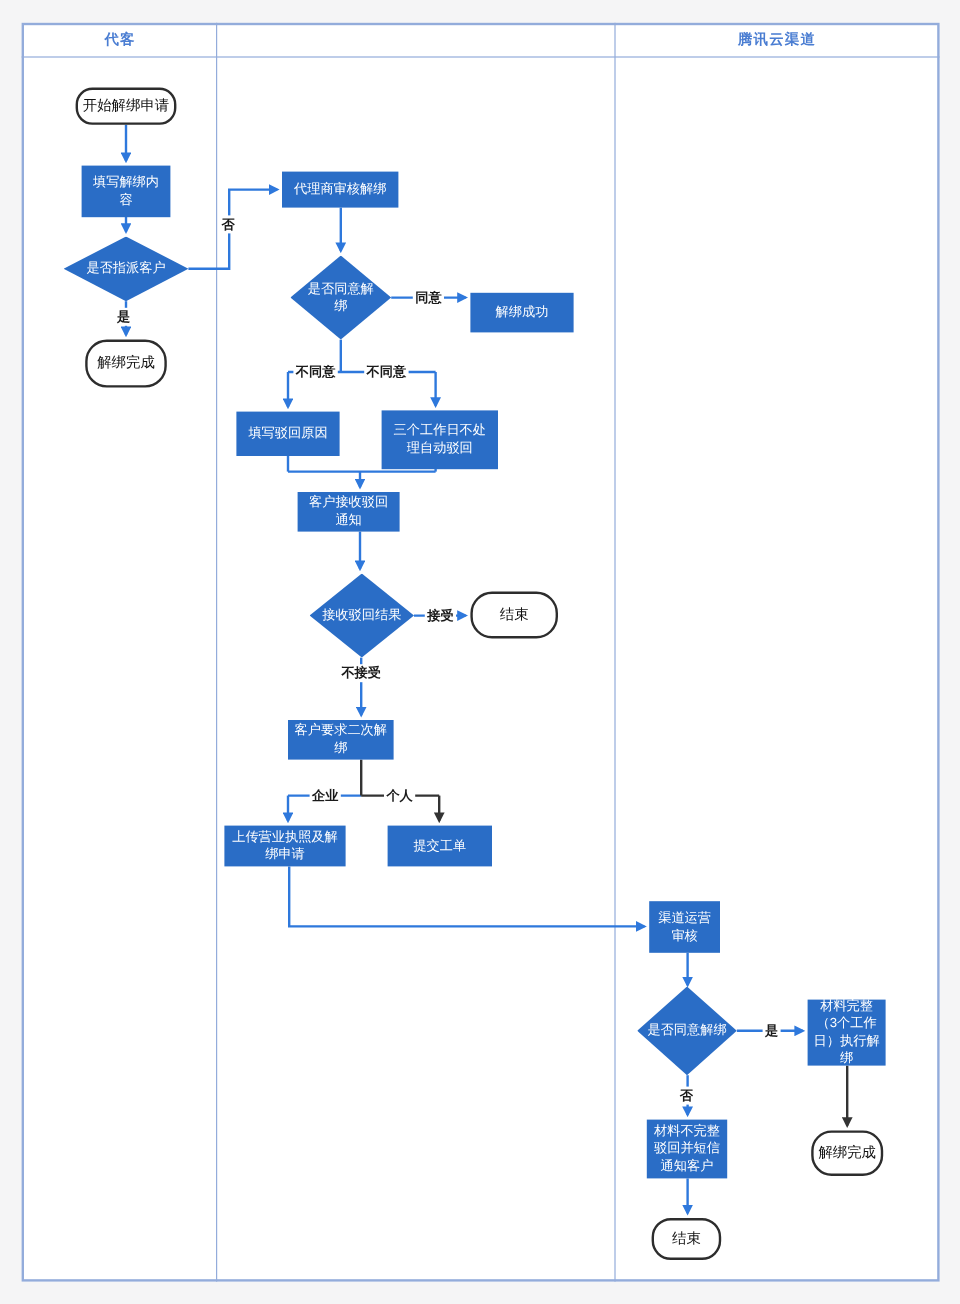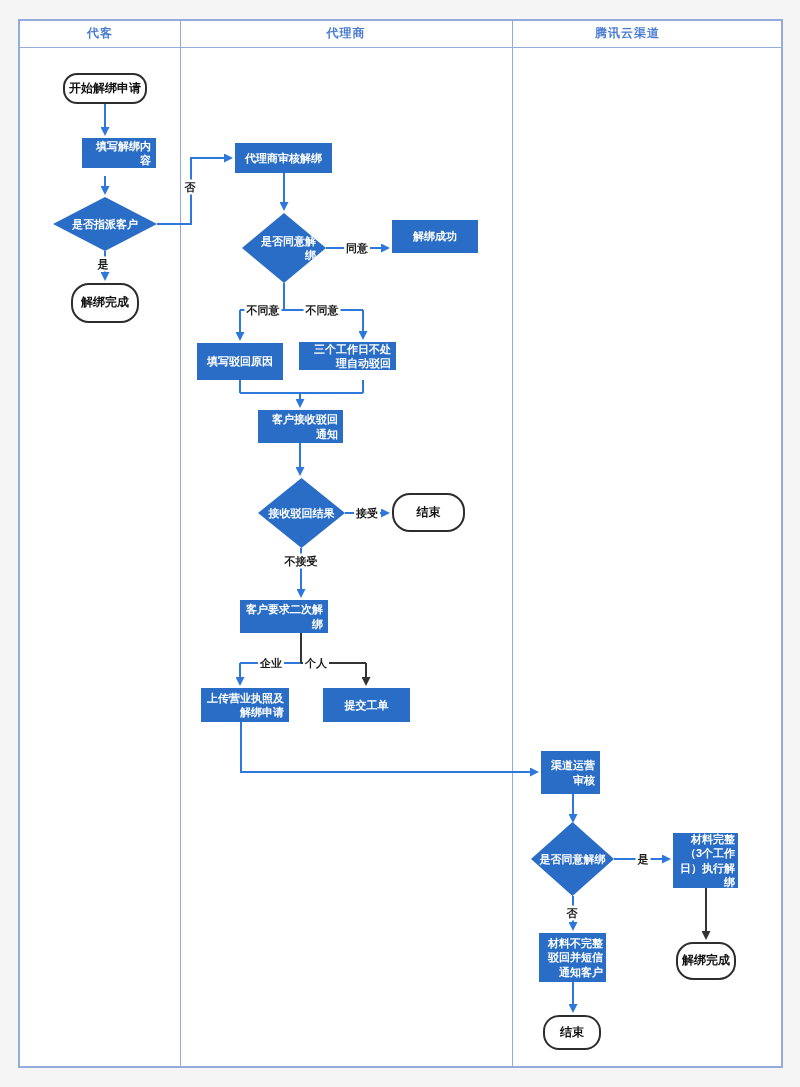--- a/index.html
+++ b/index.html
@@ -25,21 +25,21 @@
   }
   .lane-vline{position:absolute;top:19px;height:1049px;width:1px;background:var(--lane-border);}
   .header-hline{position:absolute;left:18px;top:47px;width:765px;height:1px;background:var(--lane-border);}
   .lane-title{
     position:absolute;top:19px;height:28px;display:flex;align-items:center;justify-content:center;
     color:var(--header-text);font-size:12px;font-weight:600;letter-spacing:1px;
   }
   svg.edges{position:absolute;left:0;top:0;pointer-events:none;}
   .node{
     position:absolute;display:flex;align-items:center;justify-content:center;
-    text-align:right;font-weight:700;line-height:1.3;
+    text-align:center;font-weight:400;line-height:1.3;
   }
   .node-rect{background:var(--blue);color:#ffffff;font-size:11px;padding:2px 5px;}
   .node-diamond{
     background:var(--blue);color:#ffffff;font-size:11px;
     clip-path:polygon(50% 0,100% 50%,50% 100%,0 50%);padding:0 10px;
   }
   .node-term{
     background:#ffffff;border:2px solid #2d2d2d;color:#111111;
     font-size:12px;border-radius:16px;
   }
@@ -54,22 +54,21 @@
 <body>
 
 <div class="stage">
 
   <div class="canvas"></div>
   <div class="lane-vline" style="left:180px;"></div>
   <div class="lane-vline" style="left:512px;"></div>
   <div class="header-hline"></div>
 
   <div class="lane-title" style="left:20px;width:160px;">代客</div>
-  <div class="lane-title" style="left:180px;width:332px;">代理商</div>
-  <div class="lane-title" style="left:492px;width:271px;text-align:right;">腾讯云渠道</div>
+  <div class="lane-title" style="left:512px;width:271px;text-align:right;">腾讯云渠道</div>
 
   <svg class="edges" width="800" height="1087" viewBox="0 0 800 1087">
     <defs>
       <marker id="ab" markerUnits="userSpaceOnUse" markerWidth="9" markerHeight="9" refX="7" refY="4.5" orient="auto">
         <path d="M0,0 L9,4.5 L0,9 Z" fill="#2e78dc"></path>
       </marker>
       <marker id="ak" markerUnits="userSpaceOnUse" markerWidth="9" markerHeight="9" refX="7" refY="4.5" orient="auto">
         <path d="M0,0 L9,4.5 L0,9 Z" fill="#333333"></path>
       </marker>
     </defs>
@@ -101,48 +100,48 @@
     </g>
     <g stroke="#333333" stroke-width="2" fill="none">
       <path d="M301,633 V663"></path>
       <path d="M301,663 H366"></path>
       <path d="M366,663 V684" marker-end="url(#ak)"></path>
       <path d="M706,888 V938" marker-end="url(#ak)"></path>
     </g>
   </svg>
 
   <div class="node node-term" style="left:63px;top:73px;width:84px;height:31px;border-radius:14px;">开始解绑申请</div>
-  <div class="node node-rect" style="left:68px;top:138px;width:74px;height:30px;margin-left:14px;">填写解绑内容</div>
+  <div class="node node-rect" style="left:68px;top:138px;width:74px;height:43px;">填写解绑内容</div>
   <div class="node node-diamond" style="left:53px;top:197px;width:104px;height:54px;">是否指派客户</div>
   <div class="node node-term" style="left:71px;top:283px;width:68px;height:40px;border-radius:18px;">解绑完成</div>
 
   <div class="node node-rect" style="left:235px;top:143px;width:97px;height:30px;">代理商审核解绑</div>
   <div class="node node-diamond" style="left:242px;top:213px;width:84px;height:70px;">是否同意解绑</div>
-  <div class="node node-rect" style="left:392px;top:220px;width:86px;height:33px;">解绑成功</div>
+  <div class="node node-rect" style="left:392px;top:244px;width:86px;height:33px;">解绑成功</div>
   <div class="node node-rect" style="left:197px;top:343px;width:86px;height:37px;">填写驳回原因</div>
-  <div class="node node-rect" style="left:299px;top:342px;width:97px;height:28px;">三个工作日不处理自动驳回</div>
-  <div class="node node-rect" style="left:258px;top:410px;width:85px;height:33px;">客户接收驳回通知</div>
+  <div class="node node-rect" style="left:318px;top:342px;width:97px;height:49px;">三个工作日不处理自动驳回</div>
+  <div class="node node-rect" style="left:248px;top:410px;width:85px;height:33px;">客户接收驳回通知</div>
   <div class="node node-diamond" style="left:258px;top:478px;width:87px;height:70px;padding:0 6px;">接收驳回结果</div>
   <div class="node node-term" style="left:392px;top:493px;width:73px;height:39px;border-radius:18px;">结束</div>
   <div class="node node-rect" style="left:240px;top:600px;width:88px;height:33px;">客户要求二次解绑</div>
-  <div class="node node-rect" style="left:201px;top:688px;width:88px;height:34px;">上传营业执照及解绑申请</div>
+  <div class="node node-rect" style="left:187px;top:688px;width:101px;height:34px;">上传营业执照及解绑申请</div>
   <div class="node node-rect" style="left:323px;top:688px;width:87px;height:34px;">提交工单</div>
 
   <div class="node node-rect" style="left:541px;top:751px;width:59px;height:43px;">渠道运营审核</div>
   <div class="node node-diamond" style="left:531px;top:822px;width:83px;height:74px;padding:0 4px;">是否同意解绑</div>
   <div class="node node-rect fs10" style="left:673px;top:833px;width:65px;height:55px;padding:2px 3px;">材料完整（3个工作日）执行解绑</div>
   <div class="node node-rect" style="left:539px;top:933px;width:67px;height:49px;padding:2px 3px;">材料不完整驳回并短信通知客户</div>
   <div class="node node-term" style="left:543px;top:1015px;width:58px;height:35px;border-radius:16px;">结束</div>
   <div class="node node-term" style="left:676px;top:942px;width:60px;height:38px;border-radius:17px;">解绑完成</div>
 
   <div class="edge-label" style="left:190px;top:187px;">否</div>
   <div class="edge-label" style="left:103px;top:264px;">是</div>
   <div class="edge-label" style="left:357px;top:248px;">同意</div>
   <div class="edge-label" style="left:263px;top:310px;">不同意</div>
   <div class="edge-label" style="left:322px;top:310px;">不同意</div>
   <div class="edge-label" style="left:367px;top:513px;">接受</div>
   <div class="edge-label" style="left:301px;top:561px;">不接受</div>
   <div class="edge-label" style="left:271px;top:663px;">企业</div>
-  <div class="edge-label" style="left:316px;top:663px;">个人</div>
+  <div class="edge-label" style="left:333px;top:663px;">个人</div>
   <div class="edge-label" style="left:643px;top:859px;">是</div>
   <div class="edge-label" style="left:572px;top:913px;">否</div>
 
 </div>
 
 </body></html>

